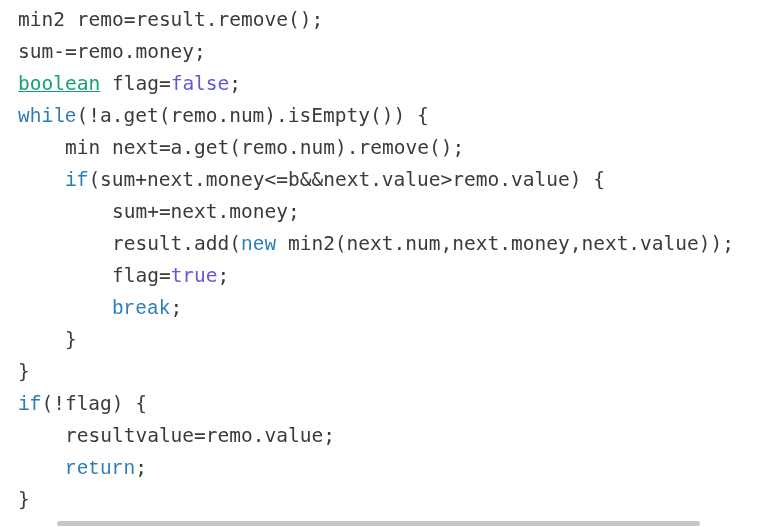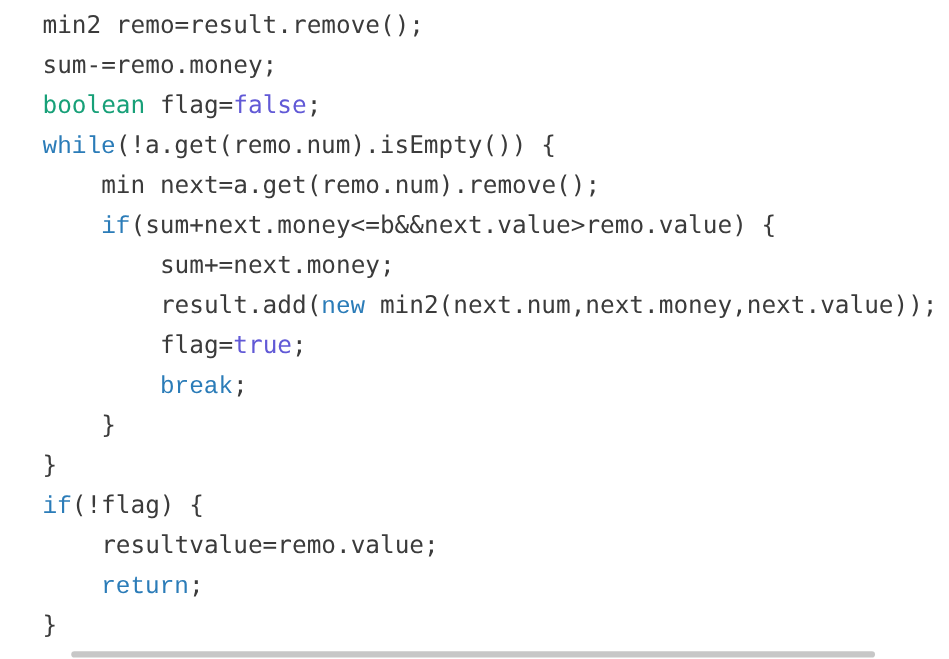--- a/index.html
+++ b/index.html
@@ -26,29 +26,28 @@
   .code-block {
     position: absolute;
     top: 4px;
     left: 18px;
     right: 0;
     font-family: "DejaVu Sans Mono", "Liberation Mono", monospace;
     font-size: 19.5px;
     line-height: 32px;
     color: var(--text);
     white-space: pre;
-    margin-left: 16px;
   }
   .code-line {
     height: 32px;
     white-space: pre;
   }
   .tok-plain   { color: var(--text); }
   .tok-keyword { color: var(--keyword); font-family: Liberation Mono, monospace; }
-  .tok-type    { color: var(--type); }
+  .tok-type    { color: var(--type); text-decoration: underline; }
   .tok-literal { color: var(--literal); }
   .h-scrollbar-thumb {
     position: absolute;
     left: 57px;
     bottom: 1px;
     width: 643px;
     height: 5px;
     border-radius: 3px;
     background: var(--scrollbar);
   }

